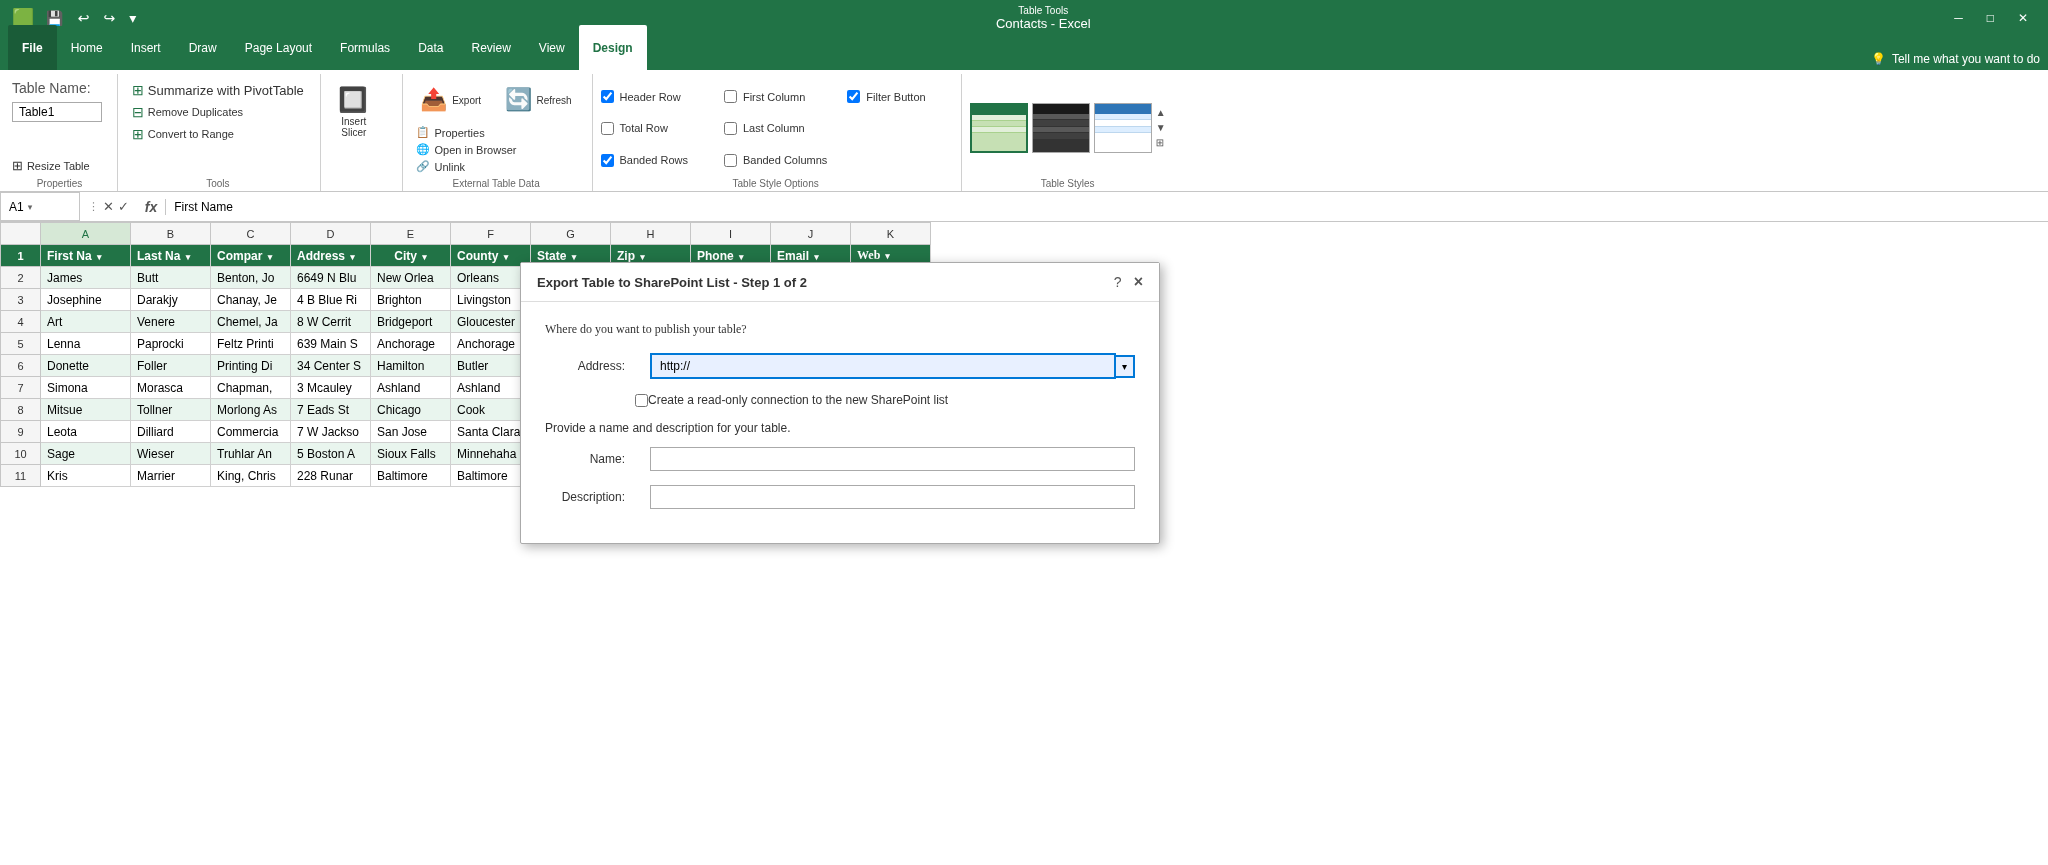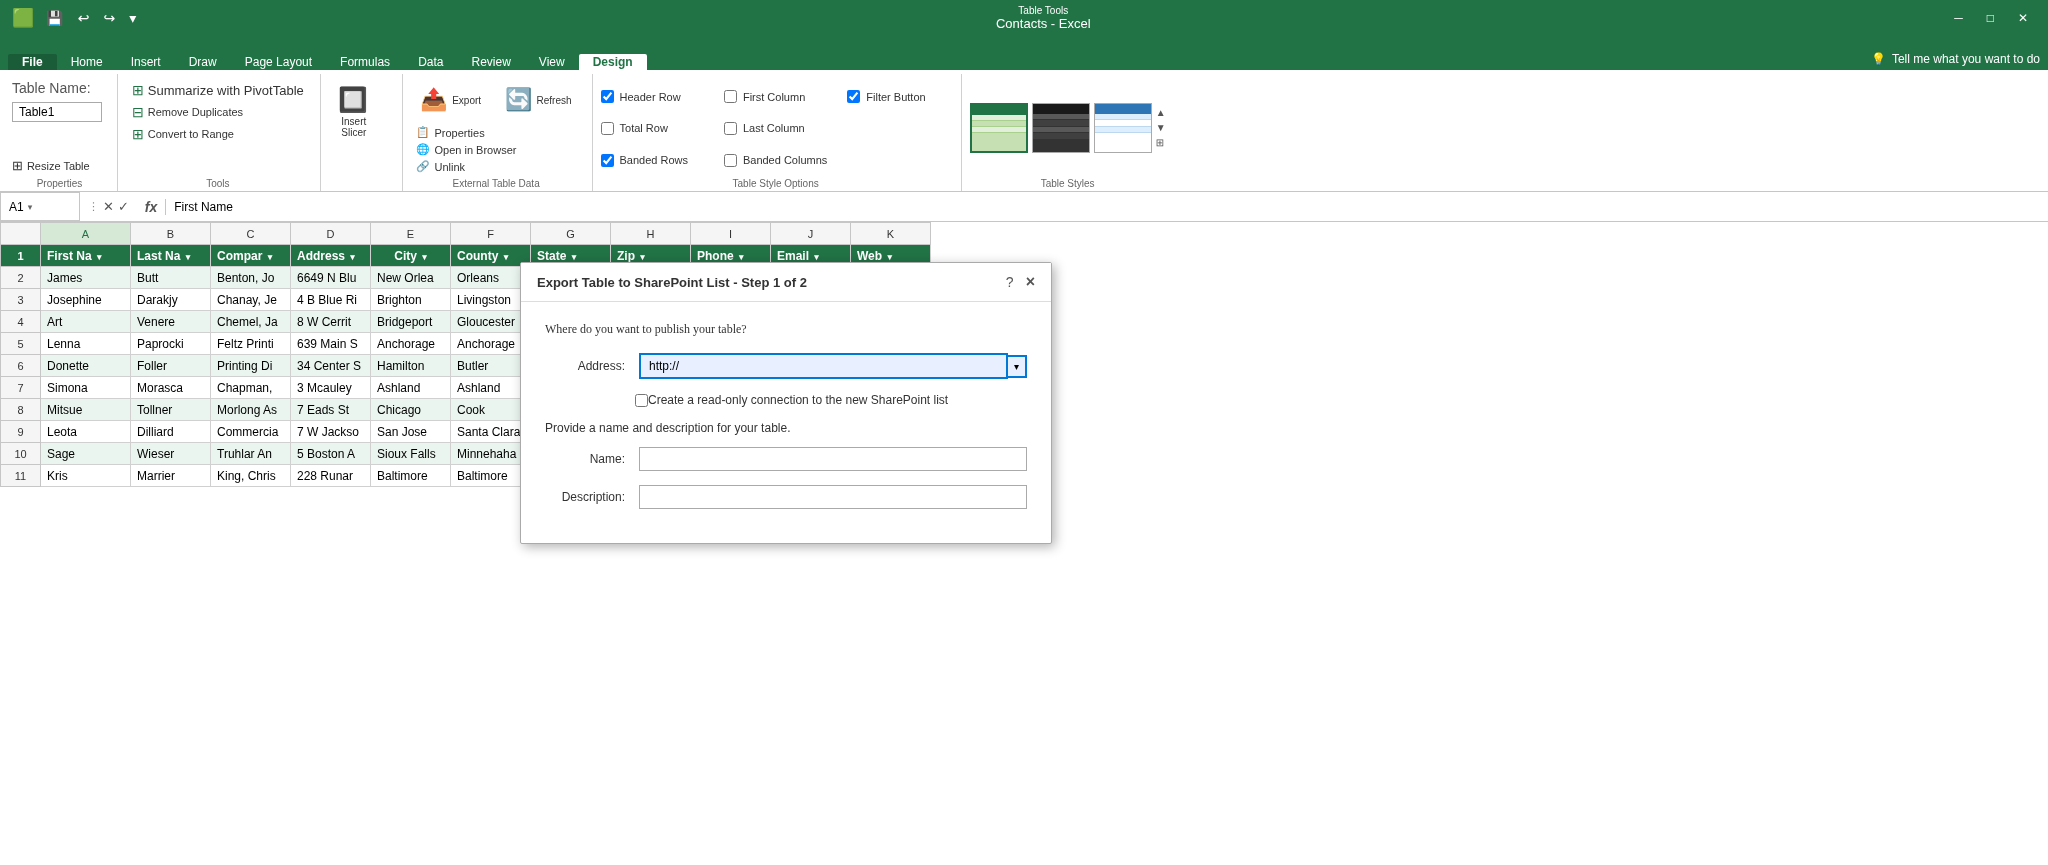--- a/index.html
+++ b/index.html
@@ -30,21 +30,21 @@
       padding: 0 8px;
       height: 34px;
       align-items: flex-end;
     }
     .ribbon-tab {
       color: #fff;
       padding: 6px 14px;
       cursor: pointer;
       font-size: 12px;
       border-radius: 2px 2px 0 0;
-      height: 16px;
+      height: 45px;
       display: flex;
       align-items: center;
     }
     .ribbon-tab.active {
       background: #fff;
       color: #217346;
       font-weight: 600;
     }
     .ribbon-tab.file-tab {
       background: #1a5c38;
@@ -243,21 +243,21 @@
     
     .dialog-overlay {
       position: absolute;
       top: 0; left: 0; right: 0; bottom: 0;
       z-index: 100;
     }
     .dialog {
       position: absolute;
       top: 40px;
       left: 520px;
-      width: 532px;
+      width: 640px;
       background: #fff;
       border: 1px solid #aaa;
       box-shadow: 3px 3px 12px rgba(0,0,0,0.3);
       border-radius: 2px;
     }
     .dialog-titlebar {
       background: #fff;
       border-bottom: 1px solid #ddd;
       padding: 10px 16px;
       display: flex;
@@ -282,21 +282,21 @@
     .dialog-question {
       font-size: 12px;
       color: #333;
       margin-bottom: 16px;
       font-family: Liberation Serif, serif;
     }
     .dialog-field {
       display: flex;
       align-items: center;
       margin-bottom: 14px;
-      gap: 14px;
+      gap: 25px;
     }
     .dialog-field-label {
       font-size: 12px;
       color: #333;
       min-width: 80px;
       text-align: right;
     }
     .dialog-input-normal {
       flex: 1;
       border: 1px solid #aaa;
@@ -572,21 +572,21 @@
             <td style="background:#217346;color:#fff;font-weight:600;min-width:90px;">First Na <span class="dropdown-arrow">▾</span></td>
             <td style="background:#217346;color:#fff;font-weight:600;">Last Na <span class="dropdown-arrow">▾</span></td>
             <td style="background:#217346;color:#fff;font-weight:600;">Compar <span class="dropdown-arrow">▾</span></td>
             <td style="background:#217346;color:#fff;font-weight:600;">Address <span class="dropdown-arrow">▾</span></td>
             <td style="background:#217346;color:#fff;font-weight:600;text-align:center;">City <span class="dropdown-arrow">▾</span></td>
             <td style="background:#217346;color:#fff;font-weight:600;">County <span class="dropdown-arrow">▾</span></td>
             <td style="background:#217346;color:#fff;font-weight:600;">State <span class="dropdown-arrow">▾</span></td>
             <td style="background:#217346;color:#fff;font-weight:600;">Zip <span class="dropdown-arrow">▾</span></td>
             <td style="background:#217346;color:#fff;font-weight:600;">Phone <span class="dropdown-arrow">▾</span></td>
             <td style="background:#217346;color:#fff;font-weight:600;">Email <span class="dropdown-arrow">▾</span></td>
-            <td style="background:#217346;color:#fff;font-weight:600;">Web <span class="dropdown-arrow">▾</span></td>
+            <td style="background:#217346;color:#fff;font-weight:600;font-family:Liberation Serif, serif;">Web <span class="dropdown-arrow">▾</span></td>
           </tr>
 
           <tr class="even-row">
             <td class="row-num">2</td>
             <td>James</td>
             <td>Butt</td>
             <td>Benton, Jo</td>
             <td>6649 N Blu</td>
             <td>New Orlea</td>
             <td>Orleans</td>

